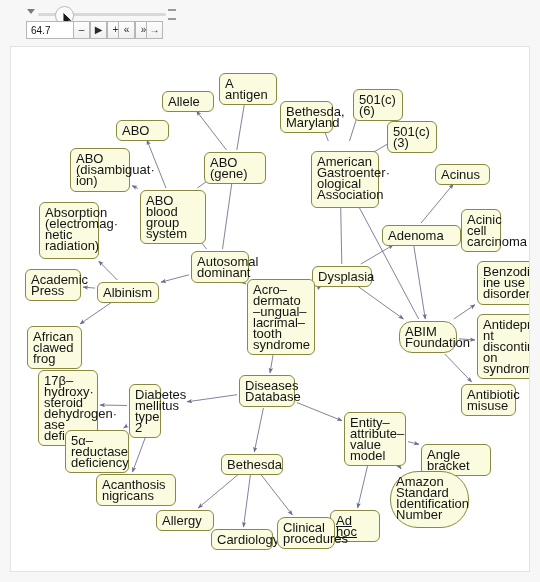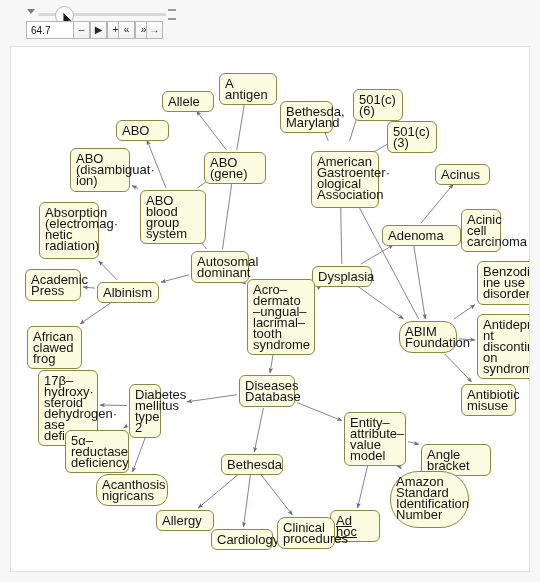--- a/index.html
+++ b/index.html
@@ -185,21 +185,21 @@
 type 2</div>
       <div class="node" style="left: 228px; top: 328px; width: 56px; min-height: 31px;">Diseases
 Database</div>
       <div class="node" style="left: 333px; top: 365px; width: 62px; min-height: 44px;">Entity–
 attribute–
 value model</div>
       <div class="node" style="left: 54px; top: 383px; width: 64px; min-height: 31px;">5α–reductase
  deficiency</div>
       <div class="node" style="left: 410px; top: 397px; width: 70px; min-height: 18px;">Angle bracket</div>
       <div class="node" style="left: 210px; top: 407px; width: 62px; min-height: 18px;">Bethesda</div>
-      <div class="node" style="left: 85px; top: 427px; width: 72px; min-height: 31px; border-radius: 12px;">Acanthosis
+      <div class="node" style="left: 85px; top: 427px; width: 80px; min-height: 31px;">Acanthosis
 nigricans</div>
       <div class="node" style="left: 379px; top: 424px; width: 79px; min-height: 57px; border-radius: 28px;">Amazon
 Standard
 Identification
 Number</div>
       <div class="node" style="left: 319px; top: 463px; width: 50px; min-height: 18px; text-decoration: underline;">Ad hoc</div>
       <div class="node" style="left: 145px; top: 463px; width: 58px; min-height: 18px;">Allergy</div>
       <div class="node" style="left: 200px; top: 482px; width: 62px; min-height: 18px;">Cardiology</div>
       <div class="node" style="left: 266px; top: 470px; width: 58px; min-height: 31px; border-radius: 8px;">Clinical
 procedures</div>

